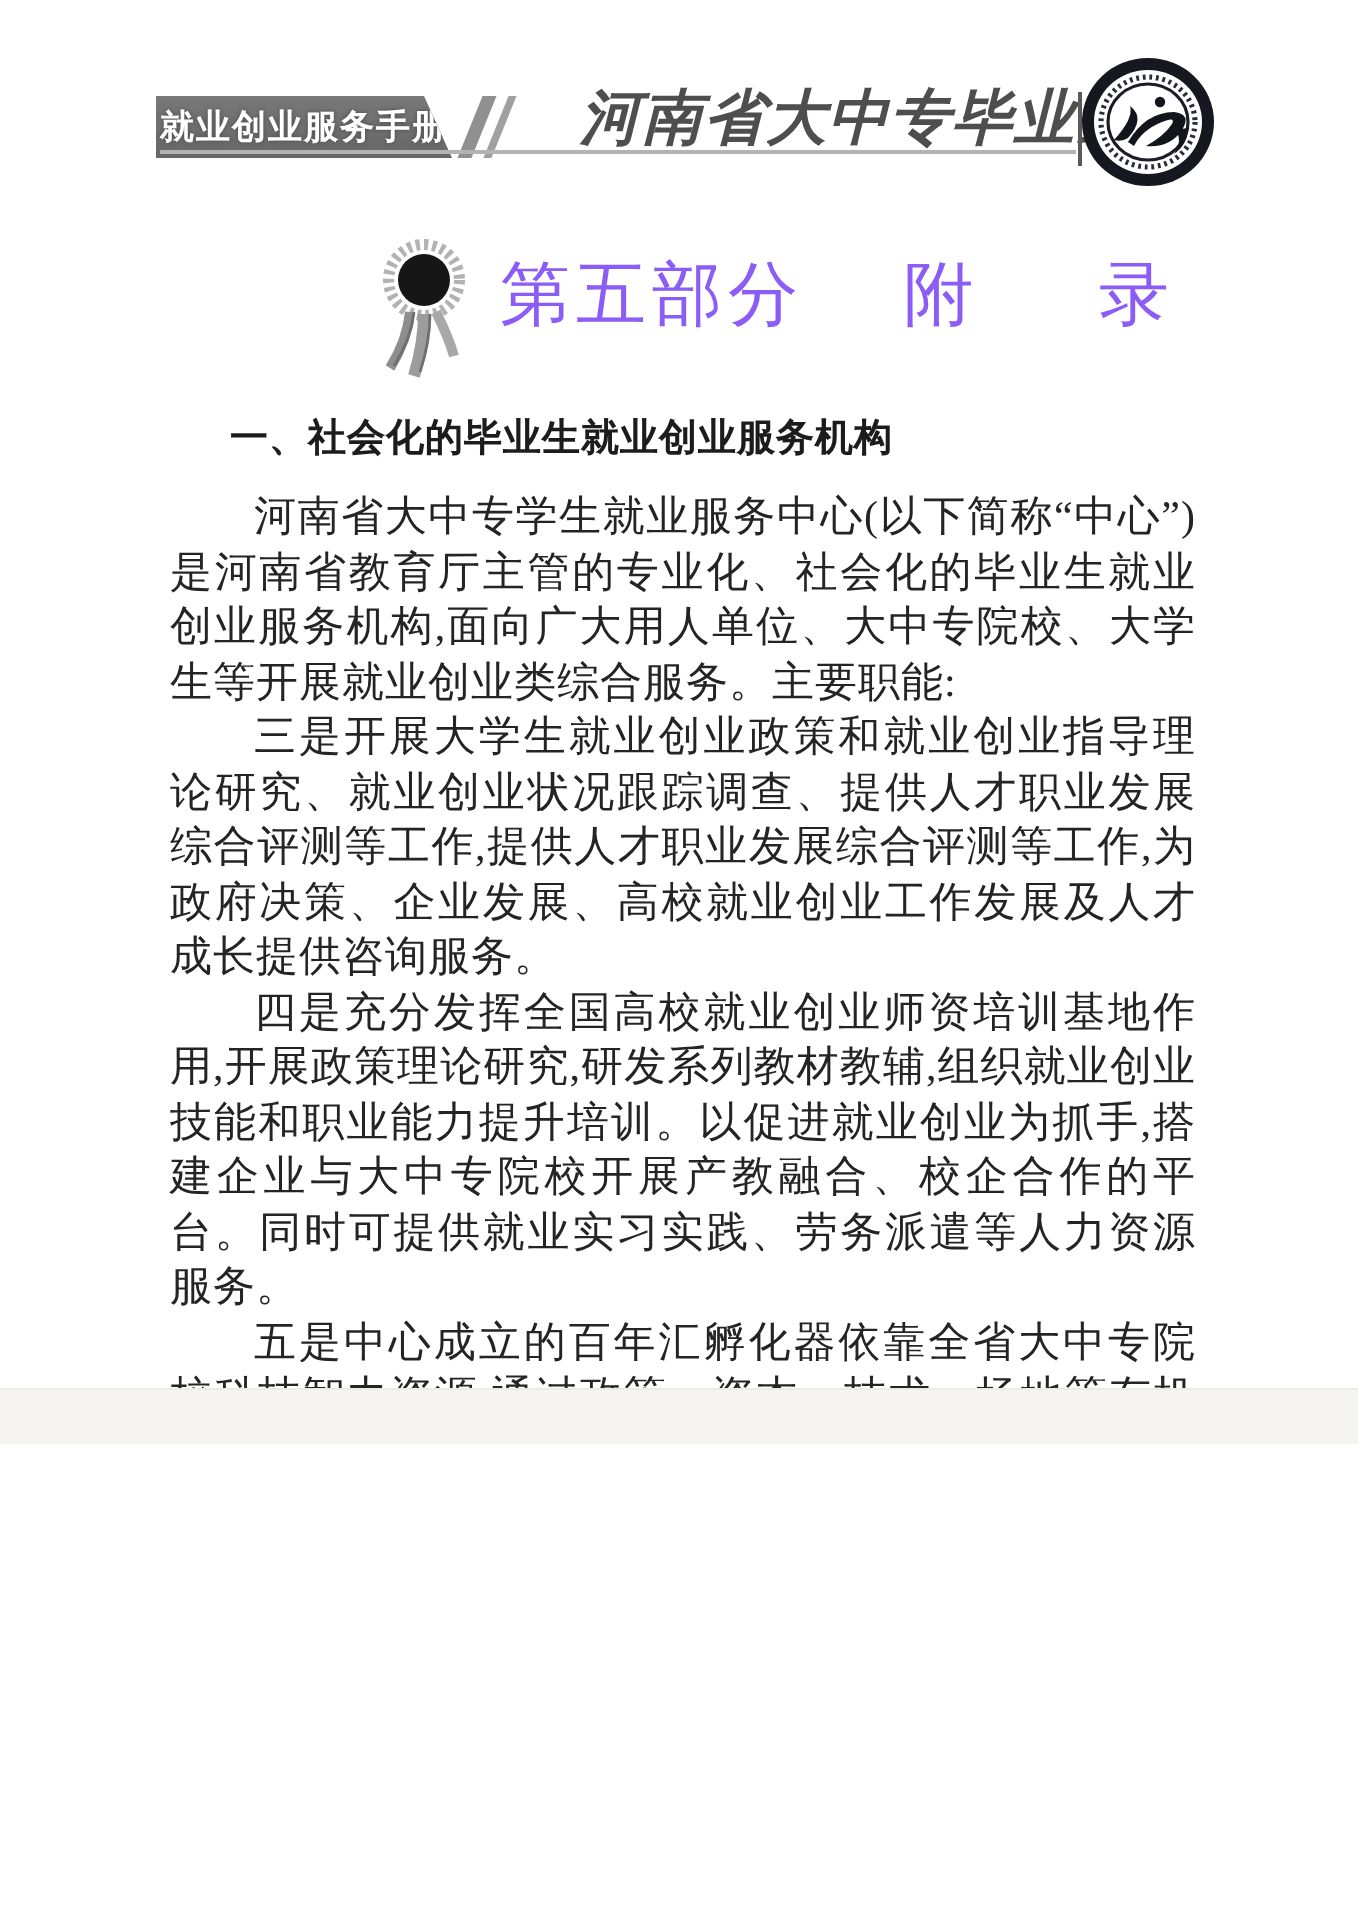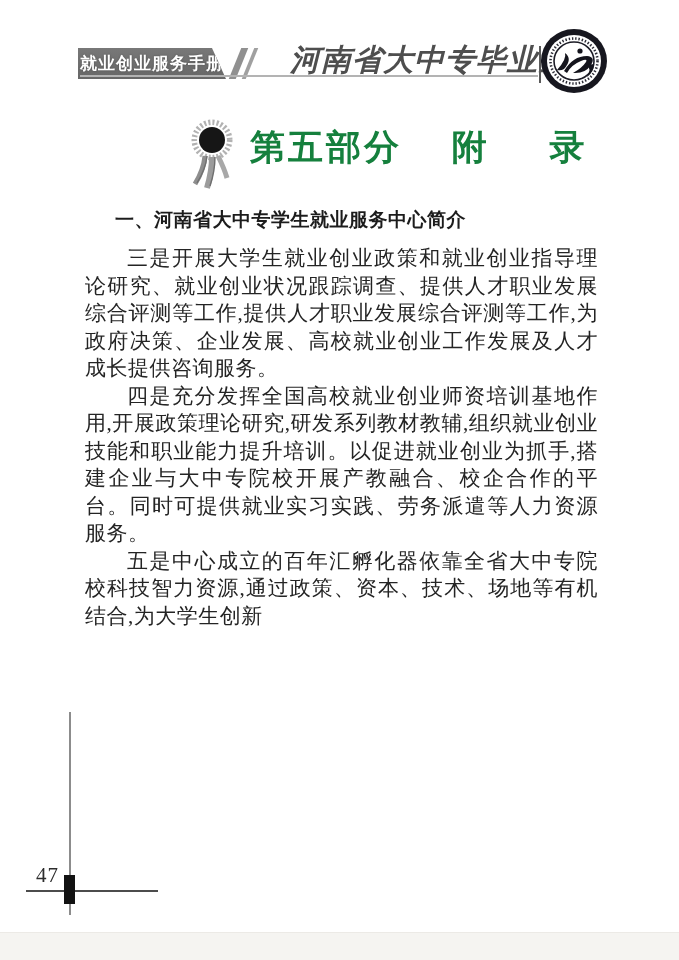--- a/index.html
+++ b/index.html
@@ -1,18 +1,18 @@
 <!DOCTYPE html>
 <html><head>
 <meta charset="utf-8">
 <style>
   html,body{margin:0;padding:0;background:#ffffff;}
   .page{
     position:relative;
-    width:679px;height:960px;
+    width:679px;height:722px;
     background:#ffffff;
     overflow:hidden;
     font-family:"Liberation Serif","DejaVu Serif",serif;
   }
 
   
   .badge{
     position:absolute;left:78px;top:48px;
     width:148px;height:31px;
     background:linear-gradient(#787878,#676767);
@@ -43,21 +43,21 @@
   .masthead-bar{
     position:absolute;left:539px;top:46px;width:2px;height:37px;
     background:#5a5a5a;
   }
   .seal{position:absolute;left:540px;top:28px;width:68px;height:67px;}
 
   
   .rosette{position:absolute;left:184px;top:114px;width:60px;height:80px;}
   .part-title{
     position:absolute;left:250px;top:124px;
-    font-size:35px;font-weight:bold;color:#15803d;
+    font-size:35px;font-weight:normal;color:#8b5cf6;
     letter-spacing:3px;white-space:nowrap;
     font-family:"Liberation Serif","DejaVu Serif",serif;
   }
   .part-title .w1{margin-left:38px;}
   .part-title .w2{margin-left:48px;}
 
   
   .content{position:absolute;left:85px;top:207px;width:513px;}
   .section-heading{
     margin:0 0 12px 0;
@@ -122,21 +122,22 @@
     <path d="M23 42 C22 52 18 61 13 69" stroke="#6f6f6f" stroke-width="1.4" fill="none"></path>
     <path d="M31 43 C31 54 29 63 26 72" stroke="#6f6f6f" stroke-width="1.4" fill="none"></path>
   </svg>
   <div class="part-title">
     <span>第五部分</span>
     <span class="w1">附</span>
     <span class="w2">录</span>
   </div>
 
   <div class="content">
-    <h2 class="section-heading">一、河南省大中专学生就业服务中心简介</h2>
+    <h2 class="section-heading">一、社会化的毕业生就业创业服务机构</h2>
+    <p>河南省大中专学生就业服务中心(以下简称“中心”)是河南省教育厅主管的专业化、社会化的毕业生就业创业服务机构,面向广大用人单位、大中专院校、大学生等开展就业创业类综合服务。主要职能:</p>
     <p>三是开展大学生就业创业政策和就业创业指导理论研究、就业创业状况跟踪调查、提供人才职业发展综合评测等工作,提供人才职业发展综合评测等工作,为政府决策、企业发展、高校就业创业工作发展及人才成长提供咨询服务。</p>
     <p>四是充分发挥全国高校就业创业师资培训基地作用,开展政策理论研究,研发系列教材教辅,组织就业创业技能和职业能力提升培训。以促进就业创业为抓手,搭建企业与大中专院校开展产教融合、校企合作的平台。同时可提供就业实习实践、劳务派遣等人力资源服务。</p>
     <p>五是中心成立的百年汇孵化器依靠全省大中专院校科技智力资源,通过政策、资本、技术、场地等有机结合,为大学生创新</p>
   </div>
 
   <div class="side-rule"></div>
   <div class="page-number">47</div>
   <div class="footer-rule"></div>
   <div class="footer-tick"></div>
   <div class="page-edge"></div>

